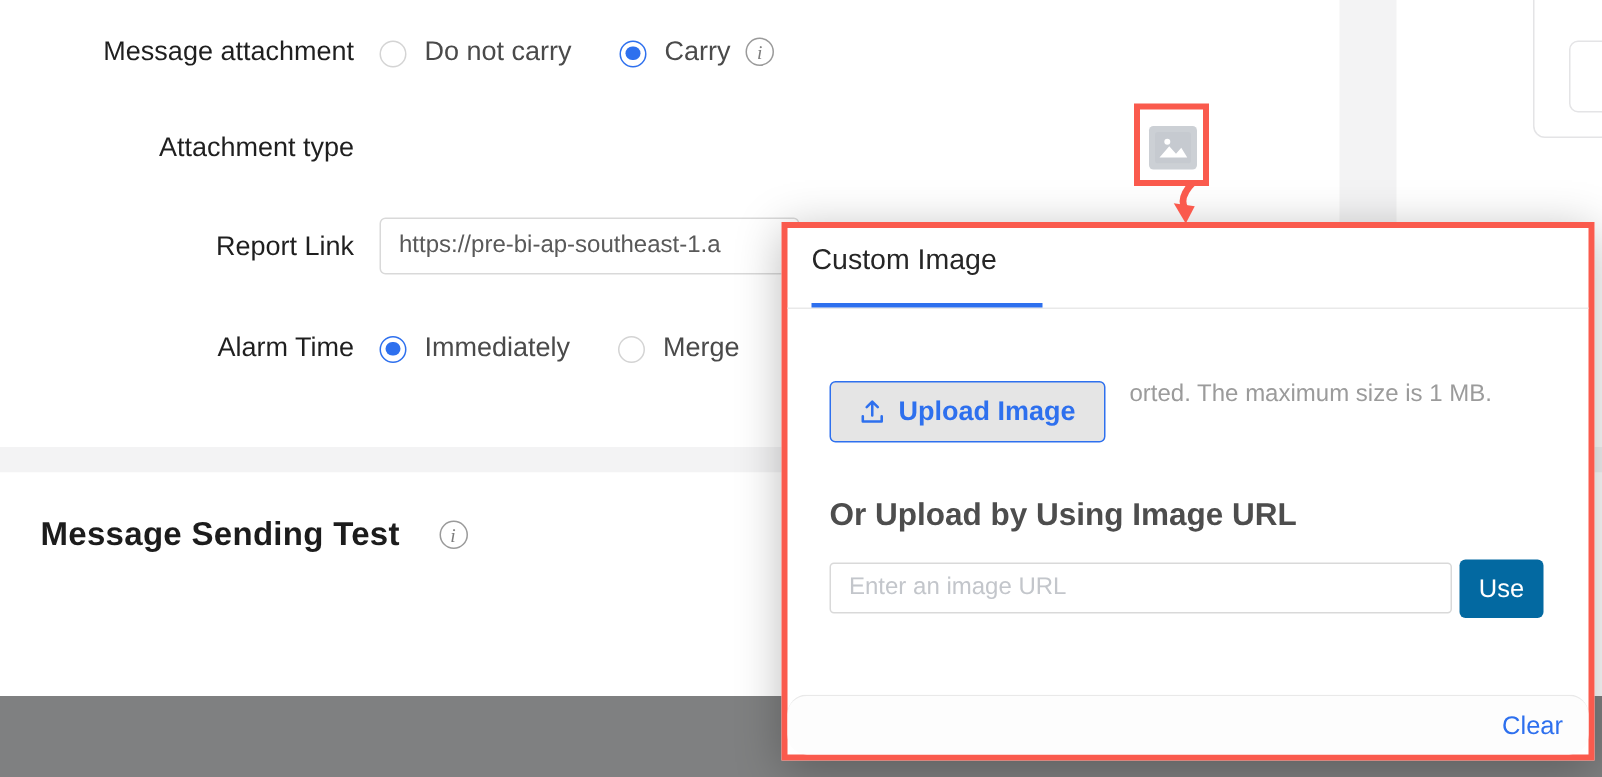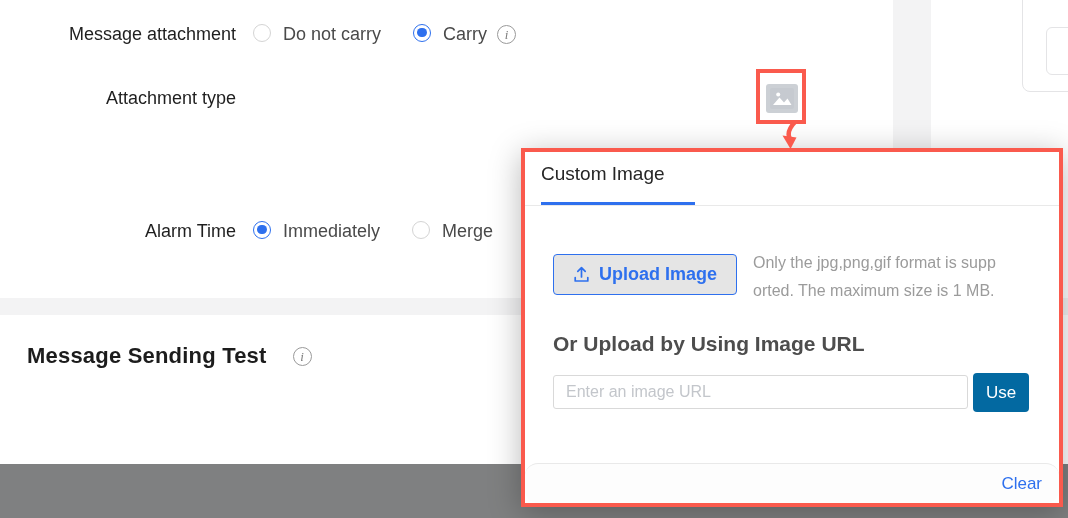--- a/index.html
+++ b/index.html
@@ -23,21 +23,21 @@
   .rcard-inner{position:absolute;left:1046px;top:27px;width:86px;height:46px;background:#fff;
     border:1px solid #e4e4e6;border-radius:6px;}
   .sect2{position:absolute;left:0;top:315px;width:1068px;height:149px;background:#fff;}
   .dim-band{position:absolute;left:0;top:464px;width:1068px;height:54px;background:#7f8081;z-index:6;}
 
   
   .frow{position:absolute;left:0;right:0;height:28px;display:flex;align-items:center;}
   .frow.r1{top:20px}.frow.r2{top:84px}.frow.r3{top:145px;height:38px}.frow.r4{top:217px}
   .flabel{width:236px;flex-shrink:0;text-align:right;font-size:18px;color:var(--label-dark);}
   .opts{display:flex;align-items:center;margin-left:17px;}
-  .ritem{display:flex;align-items:flex-start;margin-right:32px;cursor:pointer;}
+  .ritem{display:flex;align-items:flex-end;margin-right:32px;cursor:pointer;}
   .radio{width:18px;height:18px;border-radius:50%;border:1px solid #d4d4d4;background:#fff;
     box-sizing:border-box;margin-right:12px;flex-shrink:0;position:relative;}
   .radio.sel{border:1.5px solid var(--blue);}
   .radio.sel::after{content:"";position:absolute;left:3.2px;top:3.2px;right:3.2px;bottom:3.2px;
     border-radius:50%;background:var(--blue);}
   .rtext{font-size:18px;color:var(--opt-gray);white-space:nowrap;}
   .info{width:19px;height:19px;border:1.5px solid #9a9a9a;border-radius:50%;box-sizing:border-box;
     display:flex;align-items:center;justify-content:center;color:#7d7d7d;flex-shrink:0;
     font-family:"Liberation Serif",serif;font-style:italic;font-size:13px;line-height:1;cursor:pointer;}
   .rl-input{width:280px;height:38px;box-sizing:border-box;border:1px solid var(--border-gray);
@@ -105,20 +105,24 @@
           <span>i</span>
         </span>
     </div>
   </div>
 
   <div class="frow r2">
     <div class="flabel">Attachment type</div>
   </div>
 
   <div class="frow r3">
+    <div class="flabel">Report Link</div>
+    <div class="opts">
+      <input class="rl-input" type="text" value="https://pre-bi-ap-southeast-1.a" style="">
+    </div>
   </div>
 
   <div class="frow r4">
     <div class="flabel">Alarm Time</div>
     <div class="opts">
       <span class="ritem">
         <span class="radio sel"></span>
         <span class="rtext">Immediately</span>
       </span>
       <span class="ritem">
@@ -154,21 +158,20 @@
 
     <button class="upload-btn">
       <svg width="17" height="17" viewBox="0 0 17 17">
         <path d="M8.5 11 L8.5 2.2 M4.8 5.4 L8.5 1.7 L12.2 5.4" stroke="#2e70ee" stroke-width="1.7" fill="none" stroke-linecap="round" stroke-linejoin="round"></path>
         <path d="M2.2 11.5 L2.2 15 L14.8 15 L14.8 11.5" stroke="#2e70ee" stroke-width="1.7" fill="none" stroke-linecap="round" stroke-linejoin="round"></path>
       </svg>
       <span>Upload Image</span>
     </button>
 
     <div class="hint">
-      <div>Only the jpg,png,gif format is supp</div>
       <div>orted. The maximum size is 1 MB.</div>
     </div>
 
     <div class="url-label">Or Upload by Using Image URL</div>
 
     <input class="url-input" type="text" placeholder="Enter an image URL" style="">
 
     <button class="use-btn">Use</button>
 
     <div class="pfooter">

